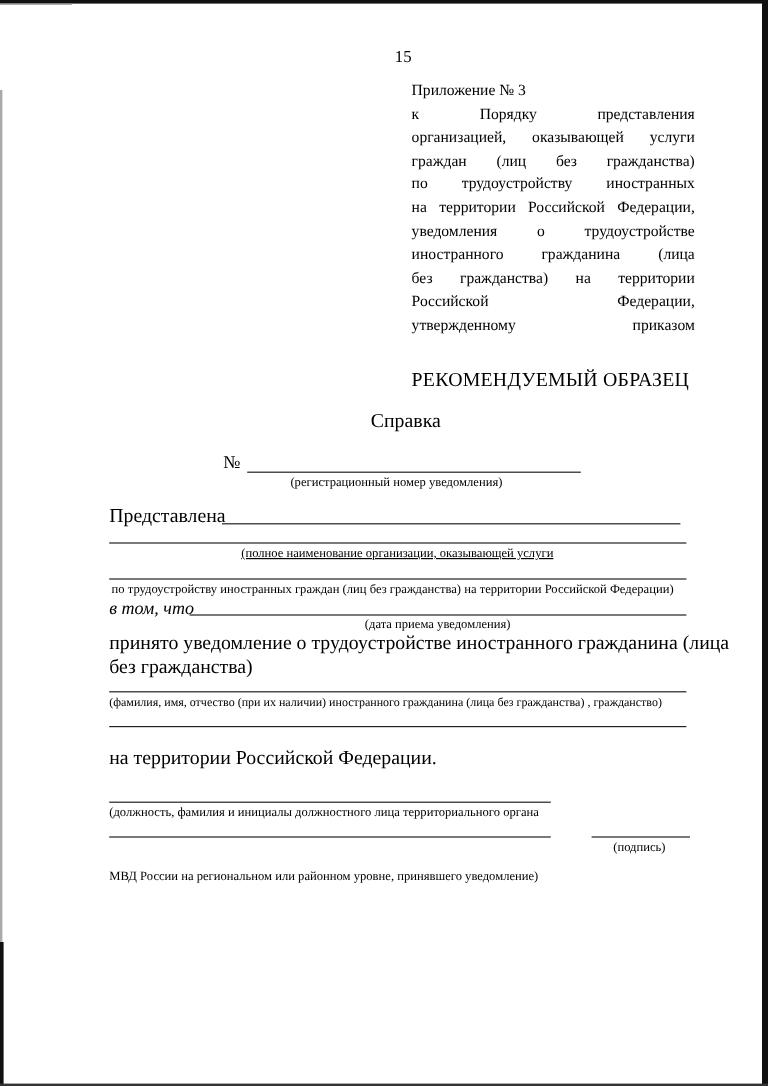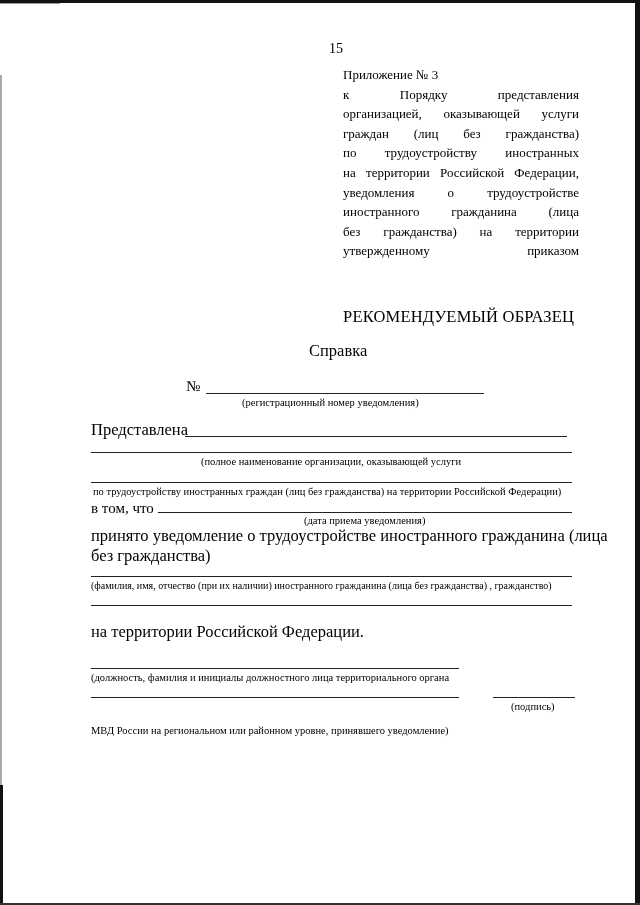--- a/index.html
+++ b/index.html
@@ -89,20 +89,21 @@
 
     .text16 {
       position: absolute;
       font-size: 16.5px;
       white-space: nowrap;
     }
     .text15 {
       position: absolute;
       font-size: 15px;
       white-space: nowrap;
+      font-style: italic;
     }
   </style>
 </head>
 <body>
 
 <div class="scan-edge-top"></div>
 <div class="scan-edge-top2"></div>
 <div class="scan-edge-left"></div>
 <div class="scan-edge-left-dark"></div>
 <div class="scan-edge-right"></div>
@@ -113,34 +114,35 @@
 <div class="appendix">
   <span class="line">Приложение № 3</span>
   <span class="line just">к Порядку представления</span>
   <span class="line just">организацией, оказывающей услуги</span>
   <span class="line just">граждан (лиц без гражданства)</span>
   <span class="line just">по трудоустройству иностранных</span>
   <span class="line just">на территории Российской Федерации,</span>
   <span class="line just">уведомления о трудоустройстве</span>
   <span class="line just">иностранного гражданина (лица</span>
   <span class="line just">без гражданства) на территории</span>
+  <span class="line just">Российской Федерации,</span>
   <span class="line just">утвержденному приказом</span>
 </div>
 
 <div class="sample-title">РЕКОМЕНДУЕМЫЙ ОБРАЗЕЦ</div>
 <div class="doc-title">Справка</div>
 
 <div class="num-label">№</div>
 <div class="hline" style="left:206px; top:393px; width:278px;"></div>
 <div class="caption" style="left:242px; top:397px;">(регистрационный номер уведомления)</div>
 
 <div class="text16" style="left:91px; top:420px;">Представлена</div>
 <div class="hline" style="left:185px; top:436px; width:382px;"></div>
 <div class="hline" style="left:91px; top:452px; width:481px;"></div>
-<div class="caption" style="left:201px; top:456px;">(полное наименование организации, оказывающей услуги</div>
+<div class="caption" style="left:201px; top:456px;text-decoration:underline;">(полное наименование организации, оказывающей услуги</div>
 <div class="hline" style="left:91px; top:482px; width:481px;"></div>
 <div class="caption" style="left:93px; top:486px;">по трудоустройству иностранных граждан (лиц без гражданства) на территории Российской Федерации)</div>
 
 <div class="text15" style="left:91px; top:500px;">в том, что</div>
 <div class="hline" style="left:158px; top:512px; width:414px;"></div>
 <div class="caption" style="left:304px; top:515px;">(дата приема уведомления)</div>
 
 <div class="text16" style="left:91px; top:526px;">принято уведомление о трудоустройстве иностранного гражданина (лица</div>
 <div class="text16" style="left:91px; top:546px;">без гражданства)</div>
 <div class="hline" style="left:91px; top:576px; width:481px;"></div>

